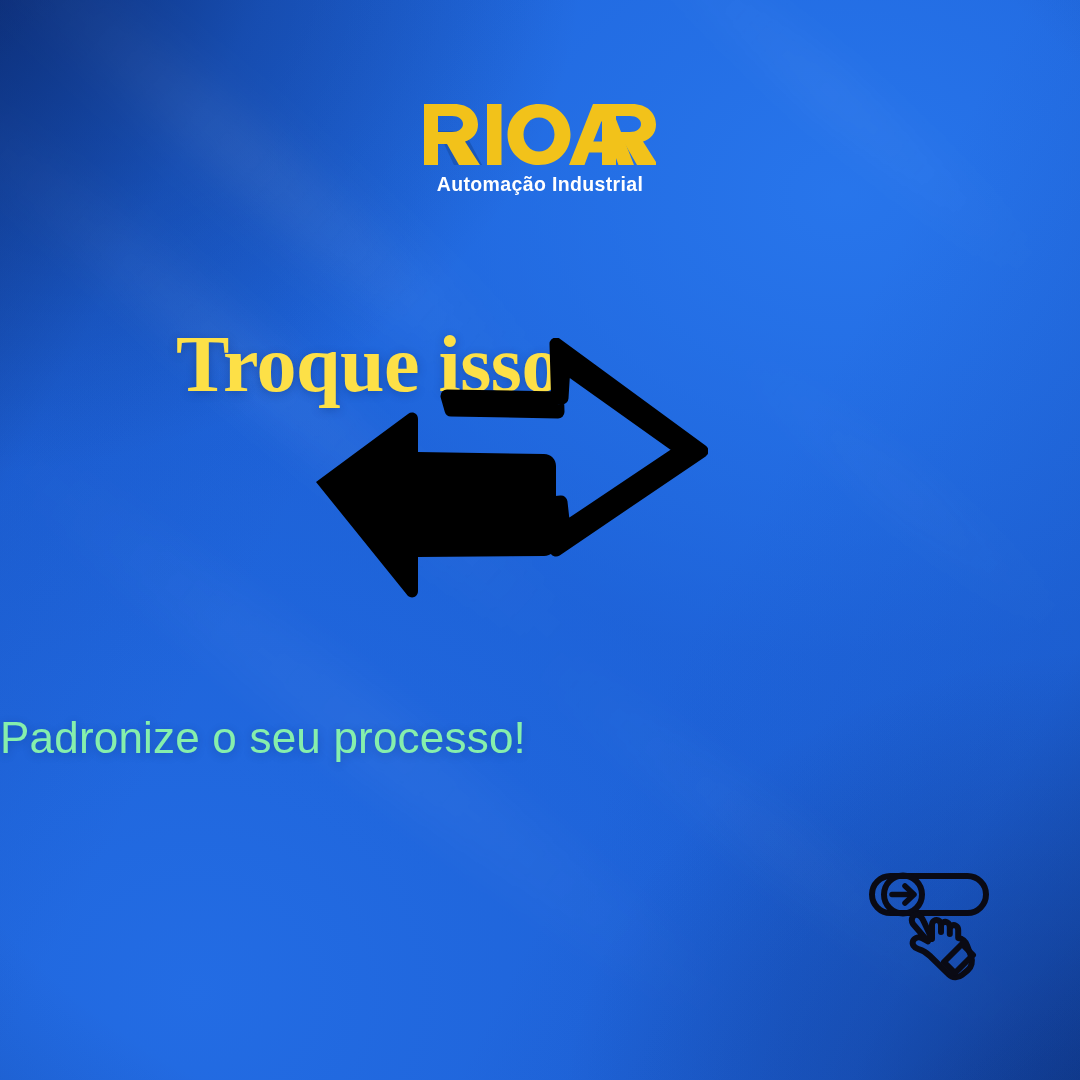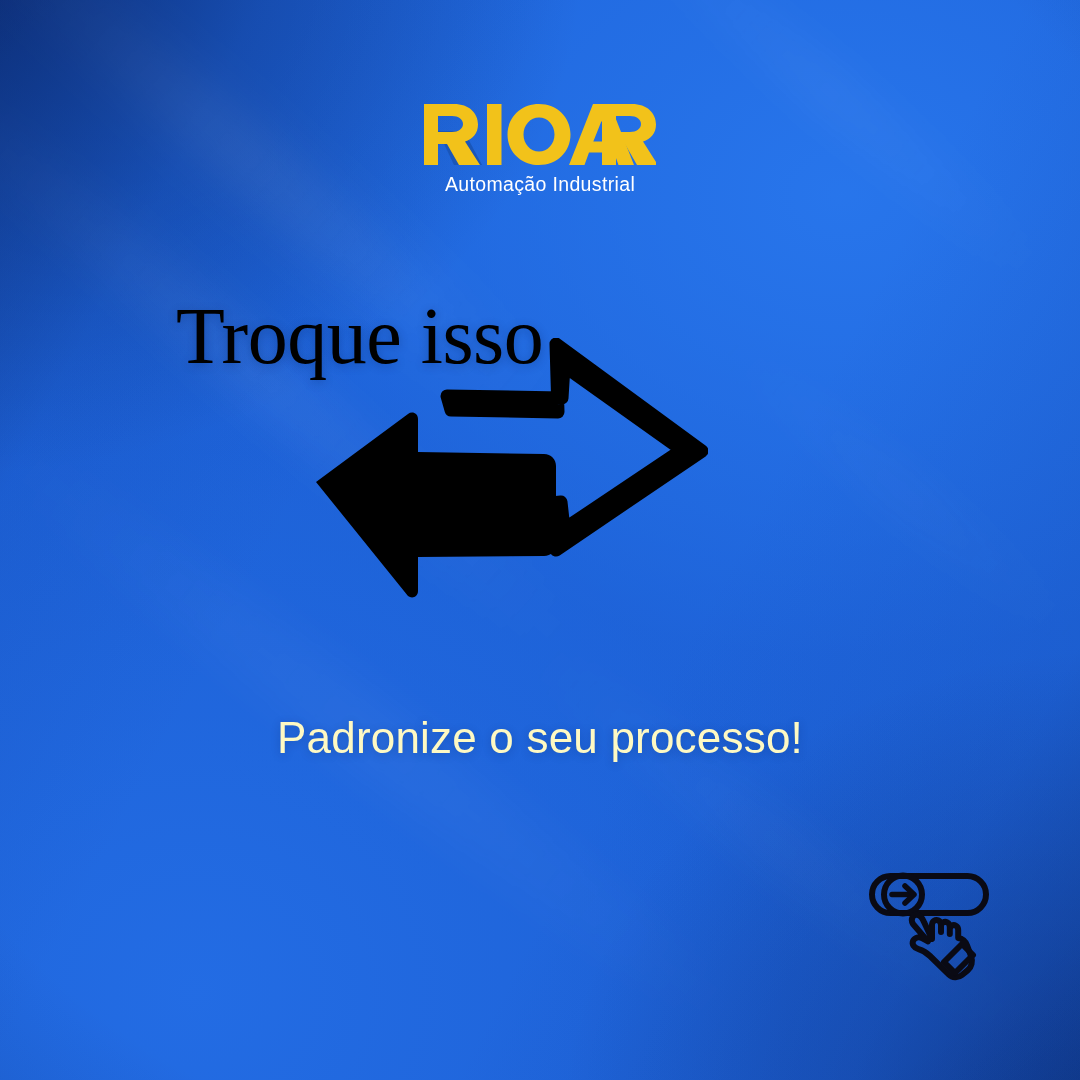--- a/index.html
+++ b/index.html
@@ -82,33 +82,34 @@
   .logo-mark {
     display: block;
     margin: 0 auto;
     line-height: 0;
   }
   .logo-tagline {
     margin-top: 7px;
     color: #ffffff;
     font-size: 19.5px;
     letter-spacing: 0.35px;
-    font-weight: 400;
+    font-weight: 700;
     font-family: "Liberation Sans", sans-serif;
   }
 
   
   .headline {
     position: absolute;
-    color: #000000;
+    color: #fde047;
     font-family: "Liberation Serif", serif;
-    font-weight: 400;
+    font-weight: 700;
     letter-spacing: -0.5px;
     white-space: nowrap;
     text-shadow: 0 2px 10px rgba(8,32,92,0.30);
+    margin-top: 28px;
   }
   .headline-1 {
     left: 176px;
     top: 296px;
     font-size: 80px;
     line-height: 1;
   }
   .headline-2 {
     left: 590px;
     top: 533px;
@@ -124,22 +125,22 @@
     width: 400px;
     height: 272px;
     line-height: 0;
   }
 
   
   .subheadline {
     position: absolute;
     left: 0; right: 0;
     top: 713px;
-    text-align: center;
-    color: #fef9c3;
+    text-align: left;
+    color: #86efac;
     font-family: "Liberation Sans", sans-serif;
     font-size: 44px;
     font-weight: 400;
     letter-spacing: 0.2px;
     text-shadow: 0 2px 9px rgba(8,32,92,0.25);
   }
 
   
   .swipe-badge {
     position: absolute;

